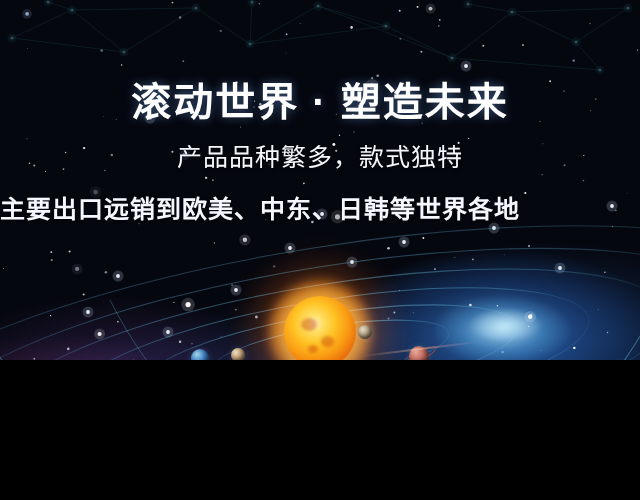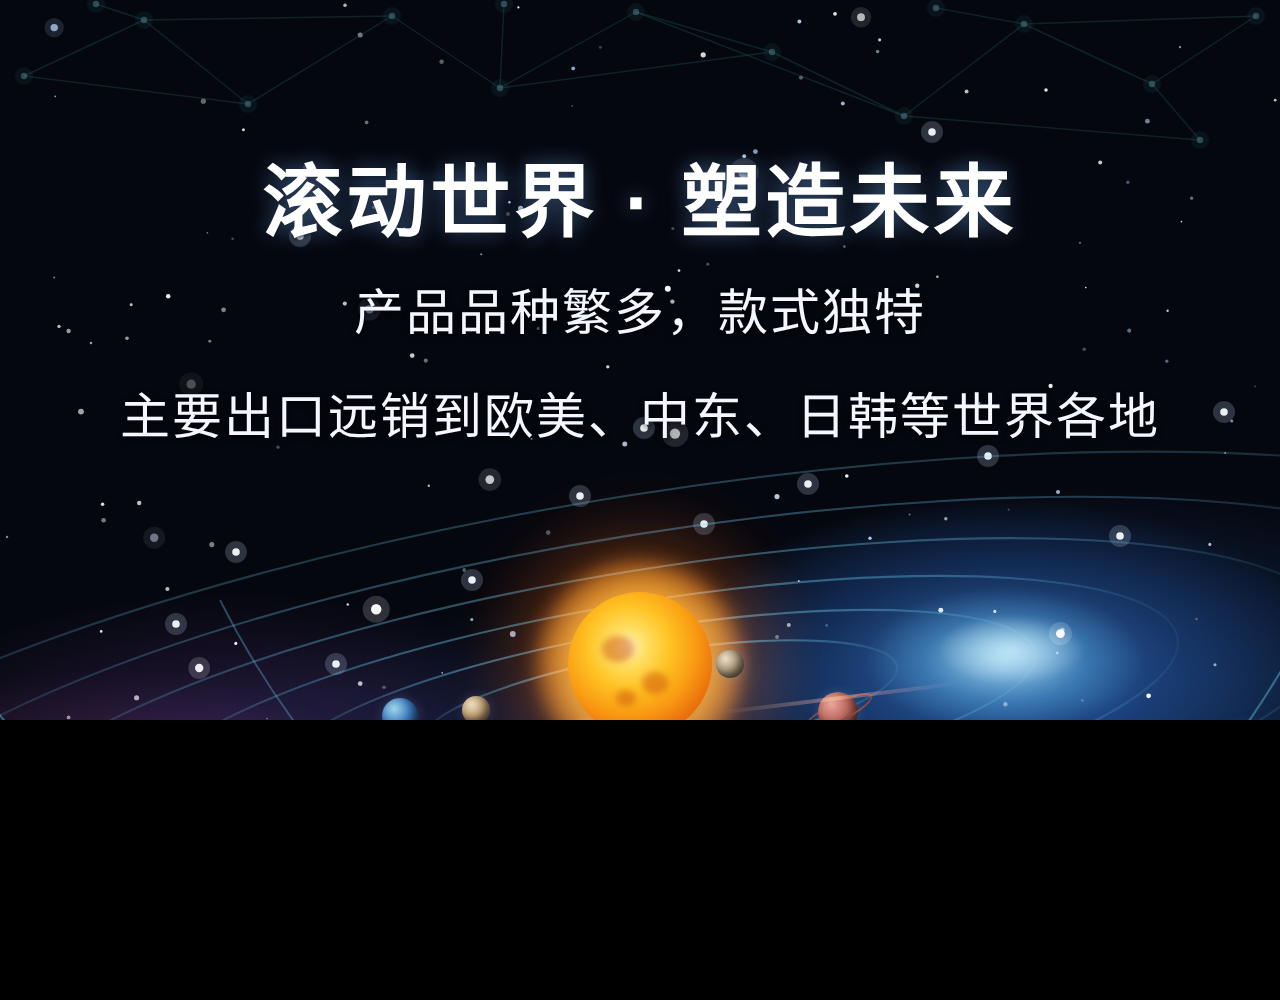--- a/index.html
+++ b/index.html
@@ -183,23 +183,22 @@
     letter-spacing: 1px;
     line-height: 34px;
     color: #f4f7ff;
     text-shadow: 0 1px 3px rgba(0,0,0,0.75);
   }
   .sub-2 {
     position: absolute;
     top: 192px;
     left: 0;
     width: 640px;
-    text-align: center;
     font-size: 25px;
-    font-weight: normal;
+    font-weight: bold;
     letter-spacing: 1px;
     line-height: 34px;
     color: #f4f7ff;
     text-shadow: 0 1px 3px rgba(0,0,0,0.75);
   }
 </style>
 </head>
 <body>
 
 <div id="banner">

